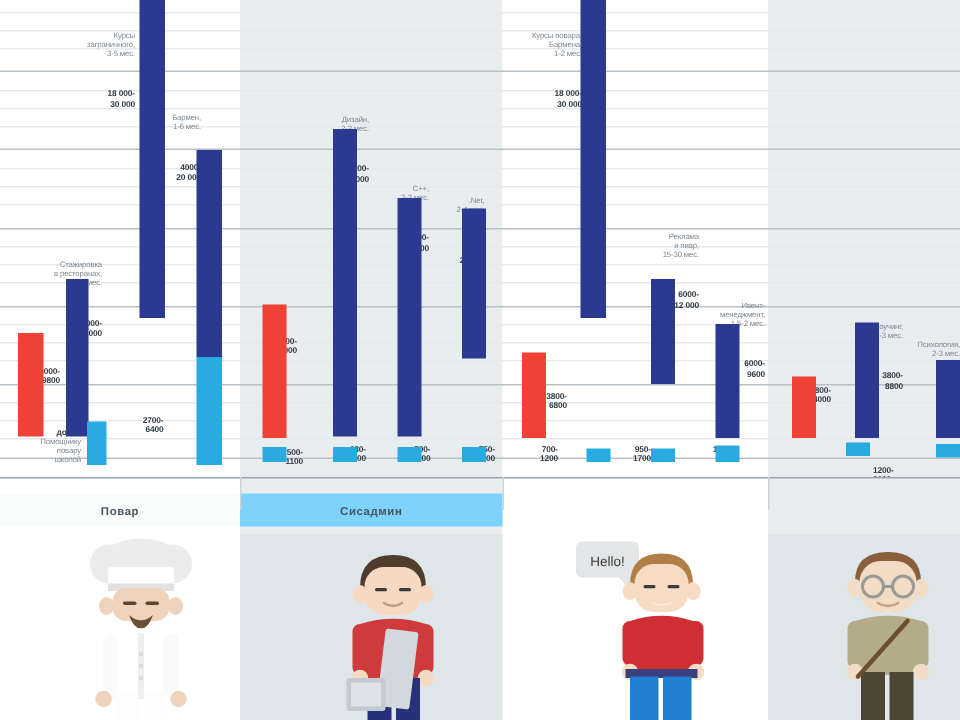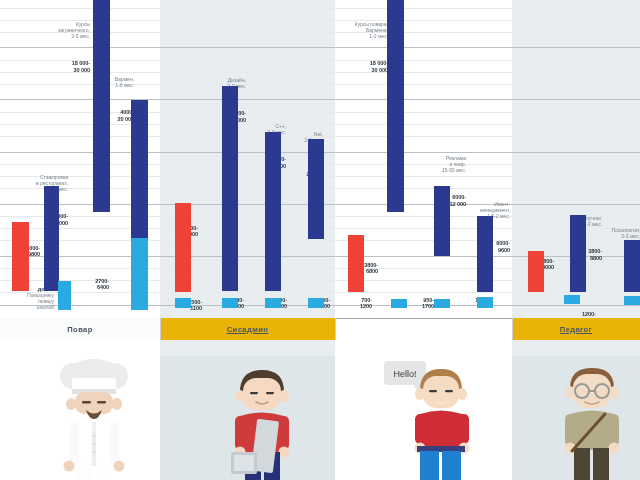--- a/index.html
+++ b/index.html
@@ -32,27 +32,27 @@
   .lbl{
     position:absolute;color:#5b6670;line-height:1.18;
     letter-spacing:-0.1px;white-space:pre-line;
   }
   .lbl .t{font-size:5.2px;color:#7d878f;display:block;}
   .lbl .v{font-size:5.6px;color:#2f3a42;font-weight:bold;display:block;margin-top:2px;}
   .lbl.right{text-align:right;}
   .lbl.left{text-align:left;}
 
   
-  #catstrip{position:absolute;left:0;top:318px;width:640px;height:22px;text-align:center;}
+  #catstrip{position:absolute;left:0;top:329px;width:640px;height:22px;text-align:center;}
   .cat{
     position:absolute;top:0;height:22px;
     display:flex;align-items:center;justify-content:center;
     font-size:7.6px;font-weight:bold;color:#4a5560;letter-spacing:.4px;
   }
-  .cat.shade{background:#eab308;text-decoration:underline;}
+  .cat.shade{background:#7dd3fc;}
   .cat.plain{background:#fafbfb;}
   .catdiv{position:absolute;top:318px;width:1px;height:22px;background:#ccd4d9;}
 
   
   #figures{position:absolute;left:0;top:340px;width:640px;height:140px;}
   .figpanel{position:absolute;top:16px;height:140px;overflow:hidden;padding-left:28px;}
   .figpanel.shade{background:#dfe6ea;}
   .figpanel.plain{background:#ffffff;}
   .figsvg{position:absolute;left:50%;transform:translateX(-50%);bottom:0;}
   .topline{position:absolute;left:0;top:318px;width:640px;height:1px;background:#9aa4ac;}
@@ -280,21 +280,20 @@
     <div class="bar navy" style="left:624px;top:240px;width:16px;height:52px;"></div>
     <div class="bar cyan" style="left:564px;top:295px;width:16px;height:9px;"></div>
     <div class="bar cyan" style="left:624px;top:296px;width:16px;height:9px;"></div>
   </div>
 
   <div class="topline"></div>
 
   <div id="catstrip">
     <div class="cat plain" style="left:0;width:160px;">Повар</div>
     <div class="cat shade" style="left:160px;width:175px;">Сисадмин</div>
-    <div class="cat shade" style="left:512px;width:128px;">Педагог</div>
   </div>
   <div class="catdiv" style="left:160px;"></div>
   <div class="catdiv" style="left:335px;"></div>
   <div class="catdiv" style="left:512px;"></div>
 
   <div id="figures">
 
     <div class="figpanel plain" style="left:0;width:160px;">
       <svg class="figsvg" width="110" height="140" viewBox="0 0 110 140">
         <ellipse cx="55" cy="18" rx="27" ry="15" fill="#ececec"></ellipse>

